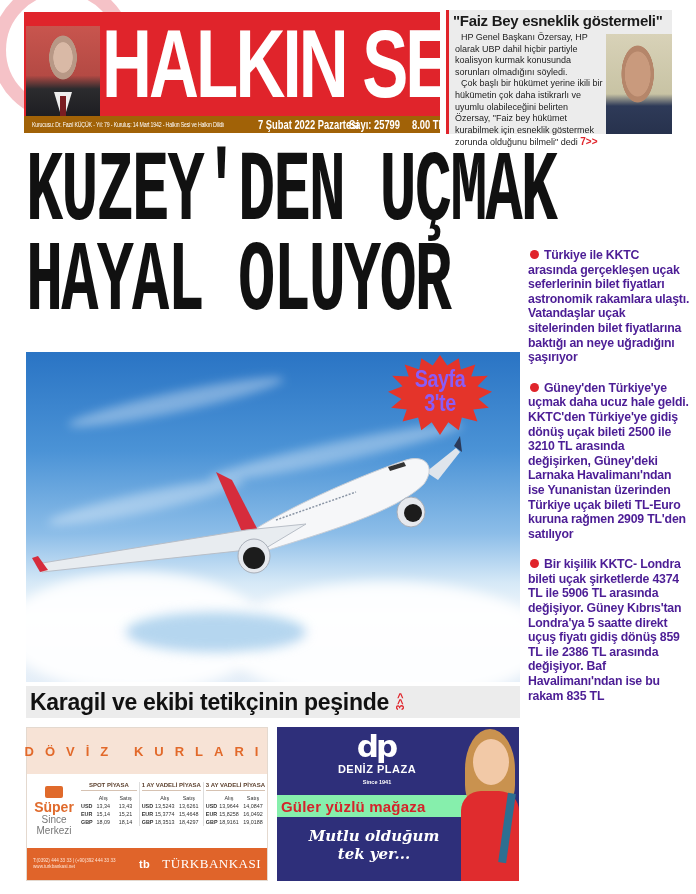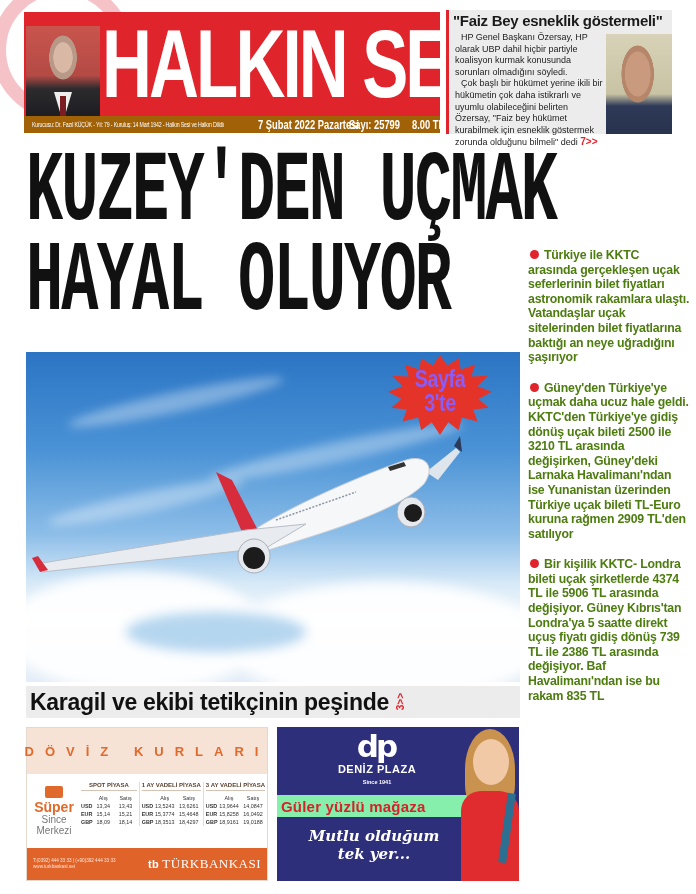--- a/index.html
+++ b/index.html
@@ -59,21 +59,21 @@
   .burst-text span { display: block; transform: scaleX(0.82); }
 
   
   .sub-headline { position: absolute; left: 26px; top: 686px; width: 494px; height: 32px; background: #ececec;
     display: flex; align-items: center; padding-left: 4px; }
   .sub-headline-text { font-weight: 700; font-size: 23px; color: #111; letter-spacing: -0.3px; white-space: nowrap; }
   .sub-headline-jump { margin-left: 6px; color: #e0242b; font-size: 10px; font-weight: 700; writing-mode: vertical-rl; transform: rotate(180deg); }
 
   
   .bullets { position: absolute; left: 528px; top: 248px; width: 162px; }
-  .bullet { font-weight: 700; font-size: 12.3px; line-height: 14.6px; color: #4d7c0f; margin-bottom: 16px; letter-spacing: -0.2px; }
+  .bullet { font-weight: 700; font-size: 12.3px; line-height: 14.6px; color: #4c1d95; margin-bottom: 16px; letter-spacing: -0.2px; }
   .bullet .dot { display: inline-block; width: 9px; height: 9px; border-radius: 50%; background: #e0242b; margin: 0 5px 0 2px; vertical-align: 0px; }
 
   
   .fx { position: absolute; left: 26px; top: 727px; width: 242px; height: 154px; background: #fff; border: 1px solid #e4d9cf; }
   .fx-header { position: absolute; left: 0; top: 0; width: 240px; height: 46px; background: #f7e3d6; display: flex; align-items: center; justify-content: center; }
   .fx-title { font-weight: 700; font-size: 13px; color: #e2692a; letter-spacing: 11px; white-space: nowrap; }
   .fx-logo { position: absolute; left: 4px; top: 58px; width: 46px; text-align: center; }
   .fx-logo-icon { width: 18px; height: 12px; background: #e06a2b; margin: 0 auto 2px; border-radius: 2px; }
   .fx-logo-super { font-weight: 700; font-size: 14px; color: #e06a2b; line-height: 14px; }
   .fx-logo-l2 { font-size: 10px; color: #777; line-height: 11px; }
@@ -81,21 +81,21 @@
   .fx-groups { display: flex; }
   .fx-group { flex: 1; border-right: 1px solid #ddd; padding: 0 2px; }
   .fx-group:last-child { border-right: none; }
   .fx-group-title { font-weight: 700; font-size: 6px; color: #5a3e2b; border-bottom: 1px solid #d6c2b2; padding-bottom: 2px; margin-bottom: 3px; white-space: nowrap; text-align: center; }
   .fx-row { display: flex; line-height: 8px; white-space: nowrap; }
   .fx-row .cur { width: 11px; font-weight: 700; }
   .fx-row .v { flex: 1; text-align: center; }
   .fx-footer { position: absolute; left: 0; top: 120px; width: 240px; height: 32px; background: #e0642a; display: flex; align-items: center; justify-content: space-between; padding: 0 6px; }
   .fx-contact { font-size: 4.6px; color: #fde3d3; line-height: 6px; }
   .fx-bank { font-family: "Liberation Serif", serif; font-size: 13px; color: #fff; letter-spacing: 0.5px; white-space: nowrap; }
-  .fx-bank b { font-family: "Liberation Sans", sans-serif; font-size: 11px; margin-right: 3px; }
+  .fx-bank b { font-family: "Liberation Sans", sans-serif; font-size: 11px; margin-right: 12px; }
 
   
   .ad { position: absolute; left: 277px; top: 727px; width: 242px; height: 154px; background: #2e2f7a; overflow: hidden; }
   .ad-logo-dp { position: absolute; left: 76px; top: 4px; width: 46px; height: 30px; color: #fff; font-size: 31px; font-weight: 700; text-align: center; line-height: 30px; font-family: "DejaVu Sans", sans-serif; letter-spacing: -3px; }
   .ad-name { position: absolute; left: 50px; top: 36px; width: 100px; text-align: center; color: #fff; font-weight: 700; font-size: 11px; letter-spacing: 0.5px; }
   .ad-since { position: absolute; left: 50px; top: 52px; width: 100px; text-align: center; color: #fff; font-weight: 700; font-size: 5.5px; }
   .ad-band { position: absolute; left: 0; top: 68px; width: 194px; height: 22px; background: #86efac; display: flex; align-items: center; padding-left: 4px; }
   .ad-band-text { color: #d4232b; font-weight: 700; font-size: 15px; letter-spacing: 0.2px; white-space: nowrap; }
   .ad-slogan { position: absolute; left: 0; top: 100px; width: 194px; text-align: center; color: #fff; font-family: "DejaVu Serif", serif; font-style: italic; font-weight: 700; font-size: 15px; line-height: 18px; }
   .ad-girl { position: absolute; left: 182px; top: 0; width: 60px; height: 154px; }
@@ -175,21 +175,21 @@
 </div>
 
 <div class="sub-headline">
   <span class="sub-headline-text">Karagil ve ekibi tetikçinin peşinde</span>
   <span class="sub-headline-jump">3&gt;&gt;</span>
 </div>
 
 <div class="bullets">
   <div class="bullet"><span class="dot"></span><span>Türkiye ile KKTC arasında gerçekleşen uçak seferlerinin bilet fiyatları astronomik rakamlara ulaştı. Vatandaşlar uçak sitelerinden bilet fiyatlarına baktığı an neye uğradığını şaşırıyor</span></div>
   <div class="bullet"><span class="dot"></span><span>Güney'den Türkiye'ye uçmak daha ucuz hale geldi. KKTC'den Türkiye'ye gidiş dönüş uçak bileti 2500 ile 3210 TL arasında değişirken, Güney'deki Larnaka Havalimanı'ndan ise Yunanistan üzerinden Türkiye uçak bileti TL-Euro kuruna rağmen 2909 TL'den satılıyor</span></div>
-  <div class="bullet"><span class="dot"></span><span>Bir kişilik KKTC- Londra bileti uçak şirketlerde 4374 TL ile 5906 TL arasında değişiyor. Güney Kıbrıs'tan Londra'ya 5 saatte direkt uçuş fiyatı gidiş dönüş 739 TL ile 2386 TL arasında değişiyor. Baf Havalimanı'ndan ise bu rakam 835 TL</span></div>
+  <div class="bullet"><span class="dot"></span><span>Bir kişilik KKTC- Londra bileti uçak şirketlerde 4374 TL ile 5906 TL arasında değişiyor. Güney Kıbrıs'tan Londra'ya 5 saatte direkt uçuş fiyatı gidiş dönüş 859 TL ile 2386 TL arasında değişiyor. Baf Havalimanı'ndan ise bu rakam 835 TL</span></div>
 </div>
 
 <div class="fx">
   <div class="fx-header">
     <span class="fx-title">DÖVİZ KURLARI</span>
   </div>
   <div class="fx-logo">
     <div class="fx-logo-icon"></div>
     <div class="fx-logo-super">Süper</div>
     <div class="fx-logo-l2">Since</div>

